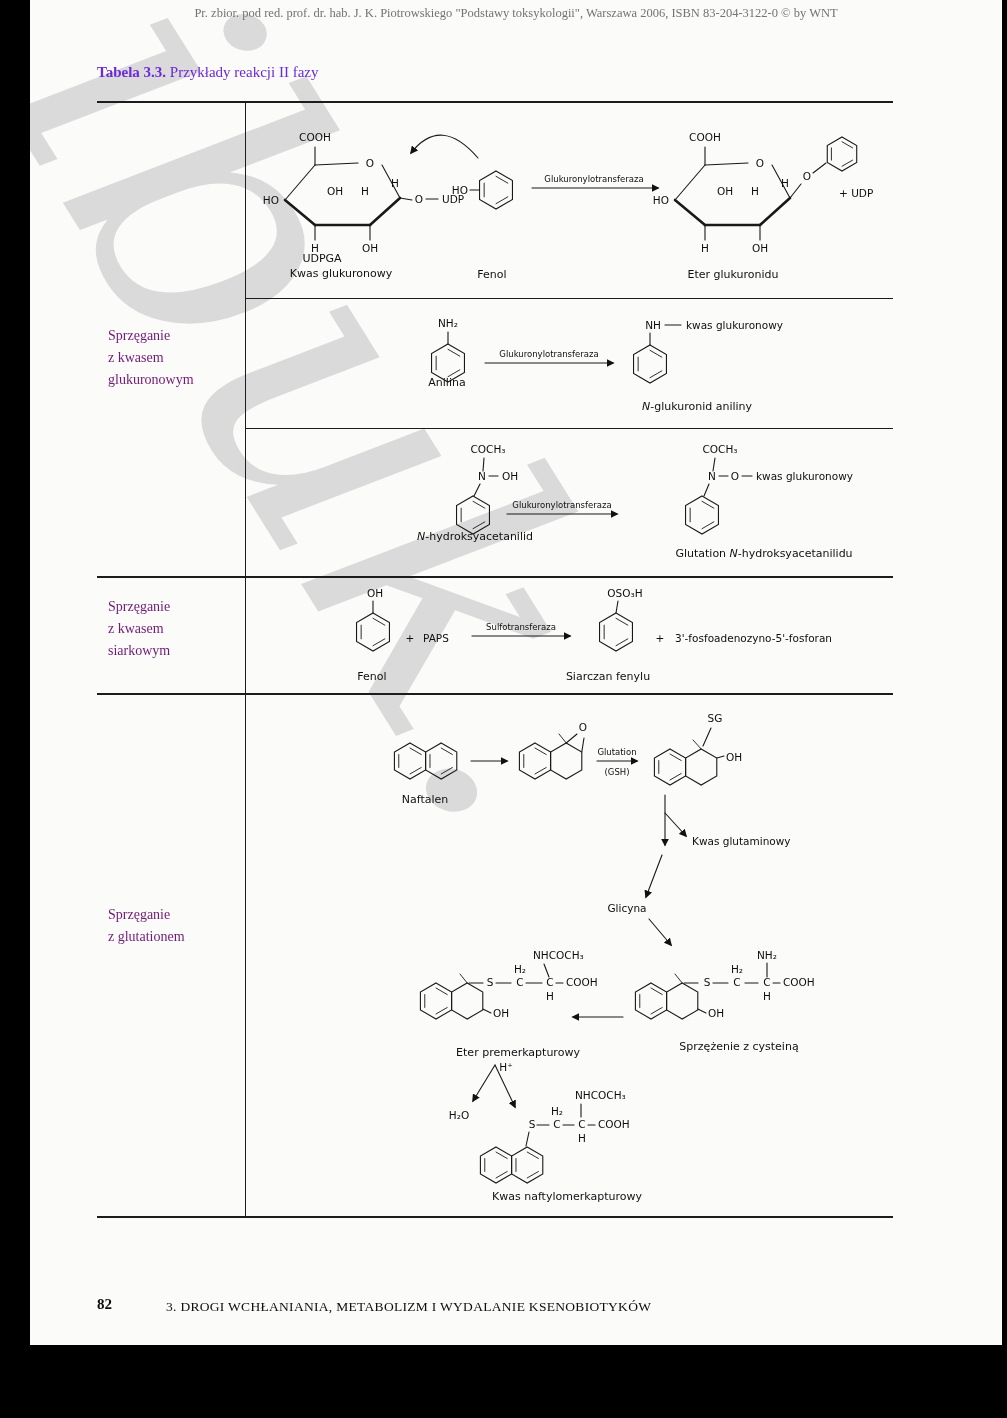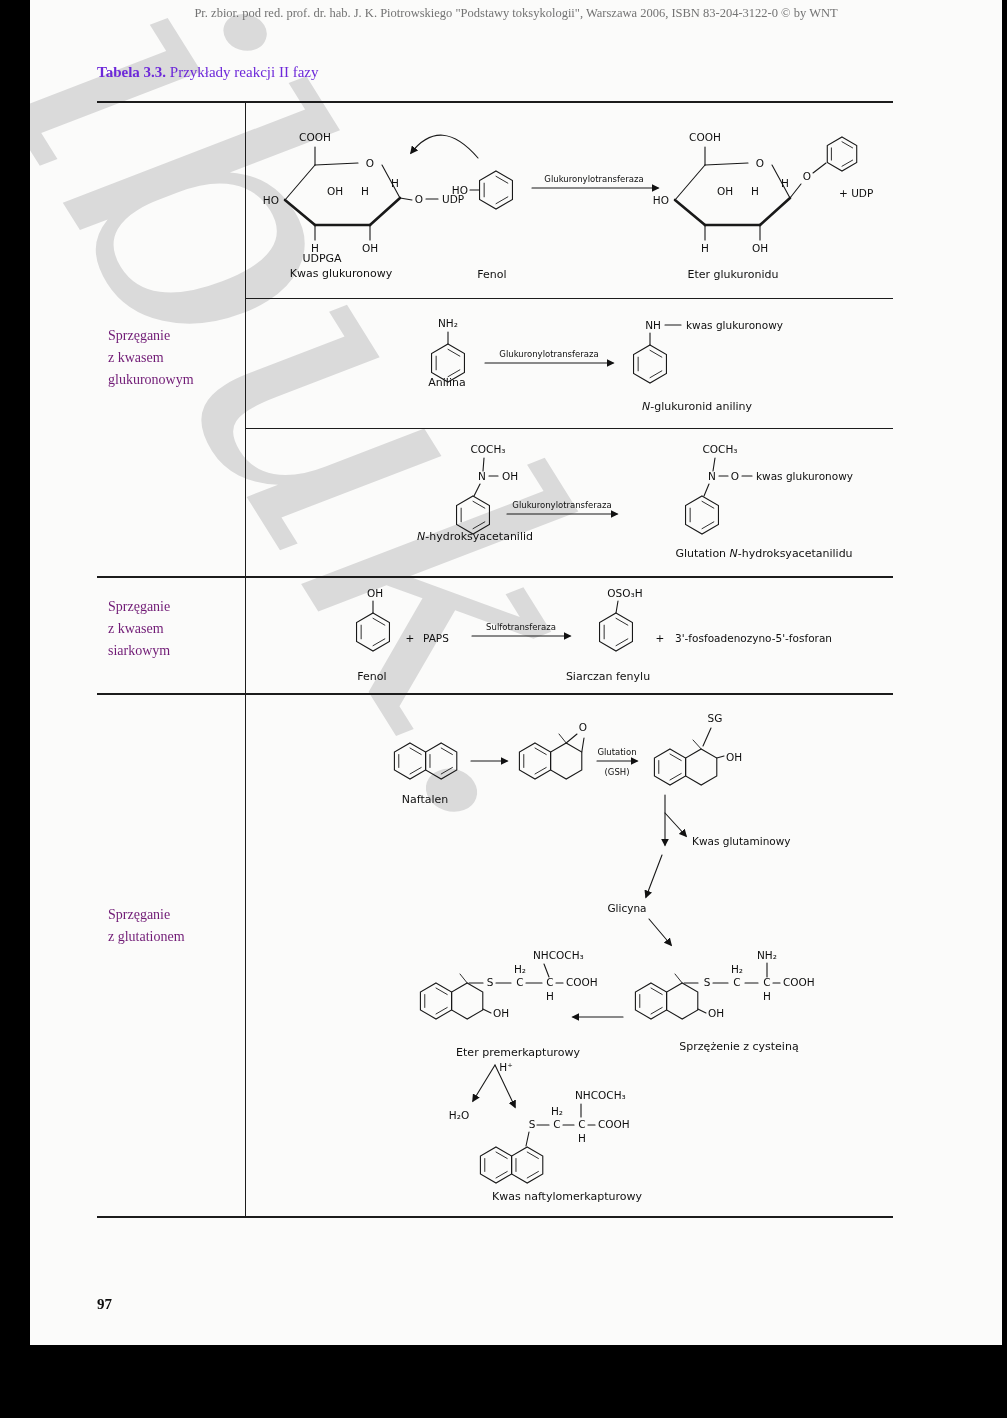--- a/index.html
+++ b/index.html
@@ -394,15 +394,16 @@
   <div class="cap" style="left:734px;top:547px"><span>Glutation </span><i>N</i><span>-hydroksyacetanilidu</span></div>
 
   <div class="cap" style="left:342px;top:670px">Fenol</div>
   <div class="cap" style="left:578px;top:670px">Siarczan fenylu</div>
 
   <div class="cap" style="left:395px;top:793px">Naftalen</div>
   <div class="cap" style="left:709px;top:1040px">Sprzężenie z cysteiną</div>
   <div class="cap" style="left:488px;top:1046px">Eter premerkapturowy</div>
   <div class="cap" style="left:537px;top:1190px">Kwas naftylomerkapturowy</div>
 
-  <div class="footer-num">97</div>
+  <div class="footer-num">82</div>
+  <div class="footer-ch">3. DROGI WCHŁANIANIA, METABOLIZM I WYDALANIE KSENOBIOTYKÓW</div>
 
 </div>
 
 </body></html>

